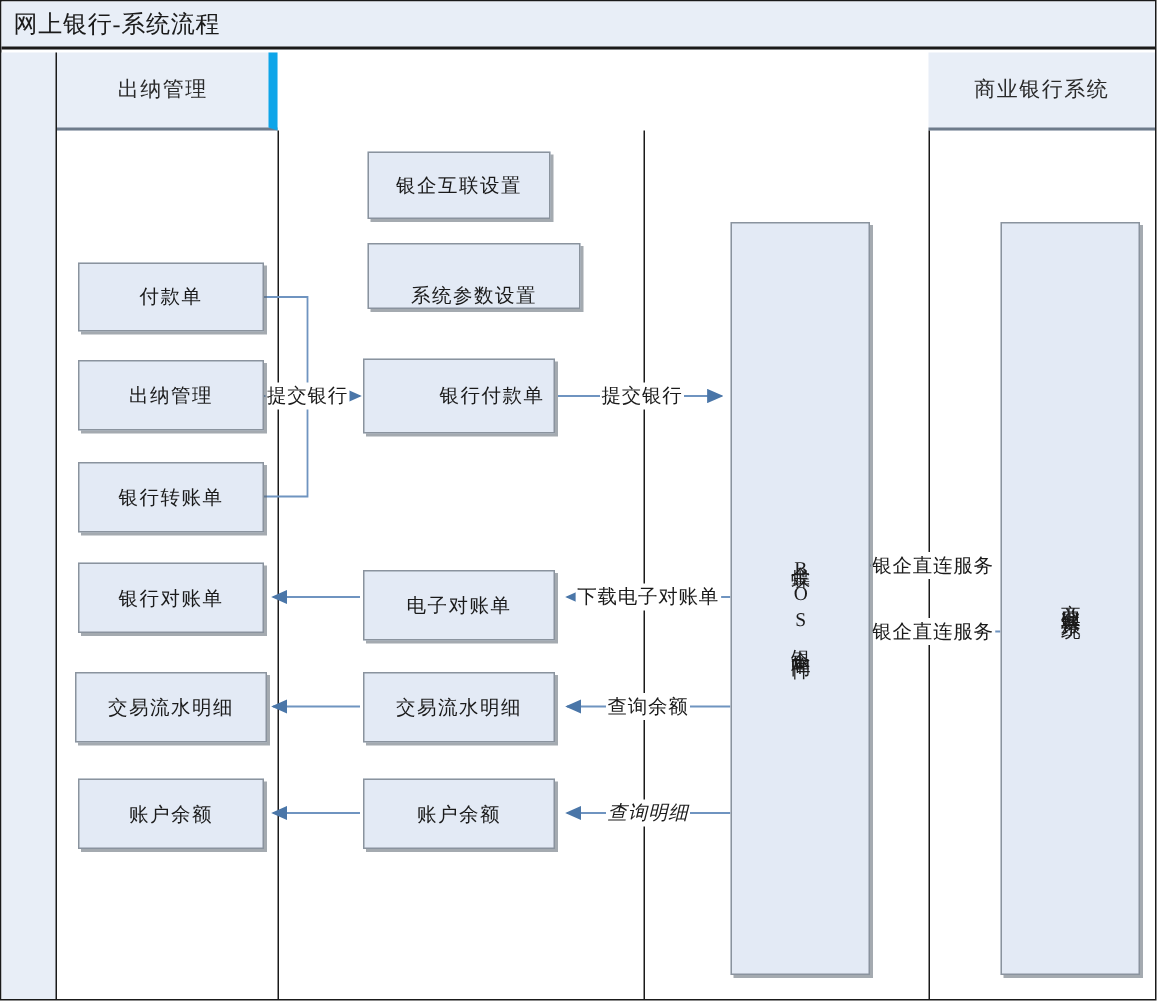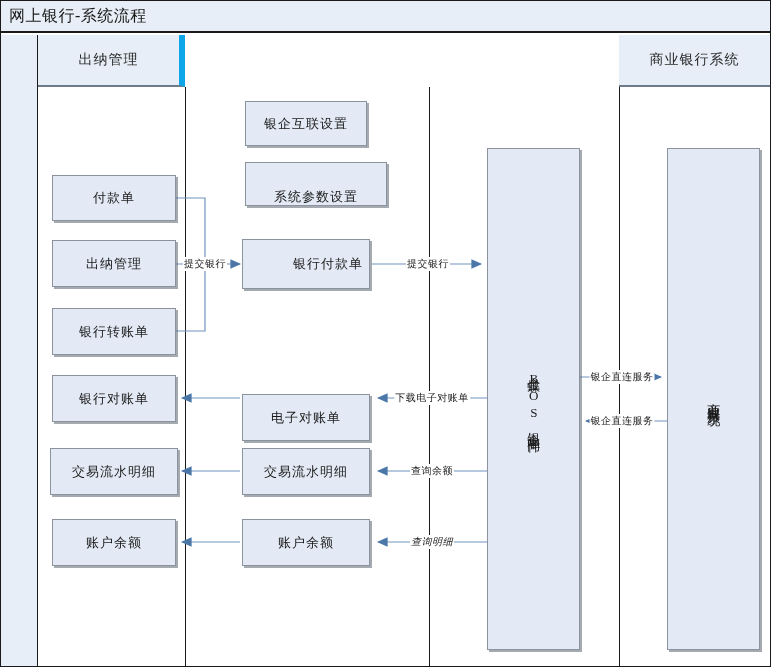--- a/index.html
+++ b/index.html
@@ -114,21 +114,21 @@
 
   
   .svg-layer {
     position: absolute;
     left: 0; top: 0;
     width: 772px; height: 668px;
     pointer-events: none;
   }
   .edge-label {
     position: absolute;
-    font-size: 10px;
+    font-size: 13px;
     color: #1a1a1a;
     background: #ffffff;
     padding: 0 1px;
     white-space: nowrap;
     letter-spacing: 0.5px;
     transform: translate(-50%, -50%);
   }
 </style>
 </head>
 <body>
@@ -217,21 +217,21 @@
 
   <div class="node" style="left:245px; top:101px; width:122px; height:45px;">
     <span class="node-label">银企互联设置</span>
   </div>
   <div class="node" style="left:245px; top:162px; width:142px; height:44px;align-items:flex-end;">
     <span class="node-label">系统参数设置</span>
   </div>
   <div class="node" style="left:242px; top:239px; width:128px; height:50px;padding-left:44px;">
     <span class="node-label">银行付款单</span>
   </div>
-  <div class="node" style="left:242px; top:394px; width:128px; height:47px;">
+  <div class="node" style="left:242px; top:380px; width:128px; height:47px;">
     <span class="node-label">电子对账单</span>
   </div>
   <div class="node" style="left:242px; top:448px; width:128px; height:47px;">
     <span class="node-label">交易流水明细</span>
   </div>
   <div class="node" style="left:242px; top:519px; width:128px; height:47px;">
     <span class="node-label">账户余额</span>
   </div>
 
   <div class="node tall" style="left:487px; top:148px; width:93px; height:502px;">

